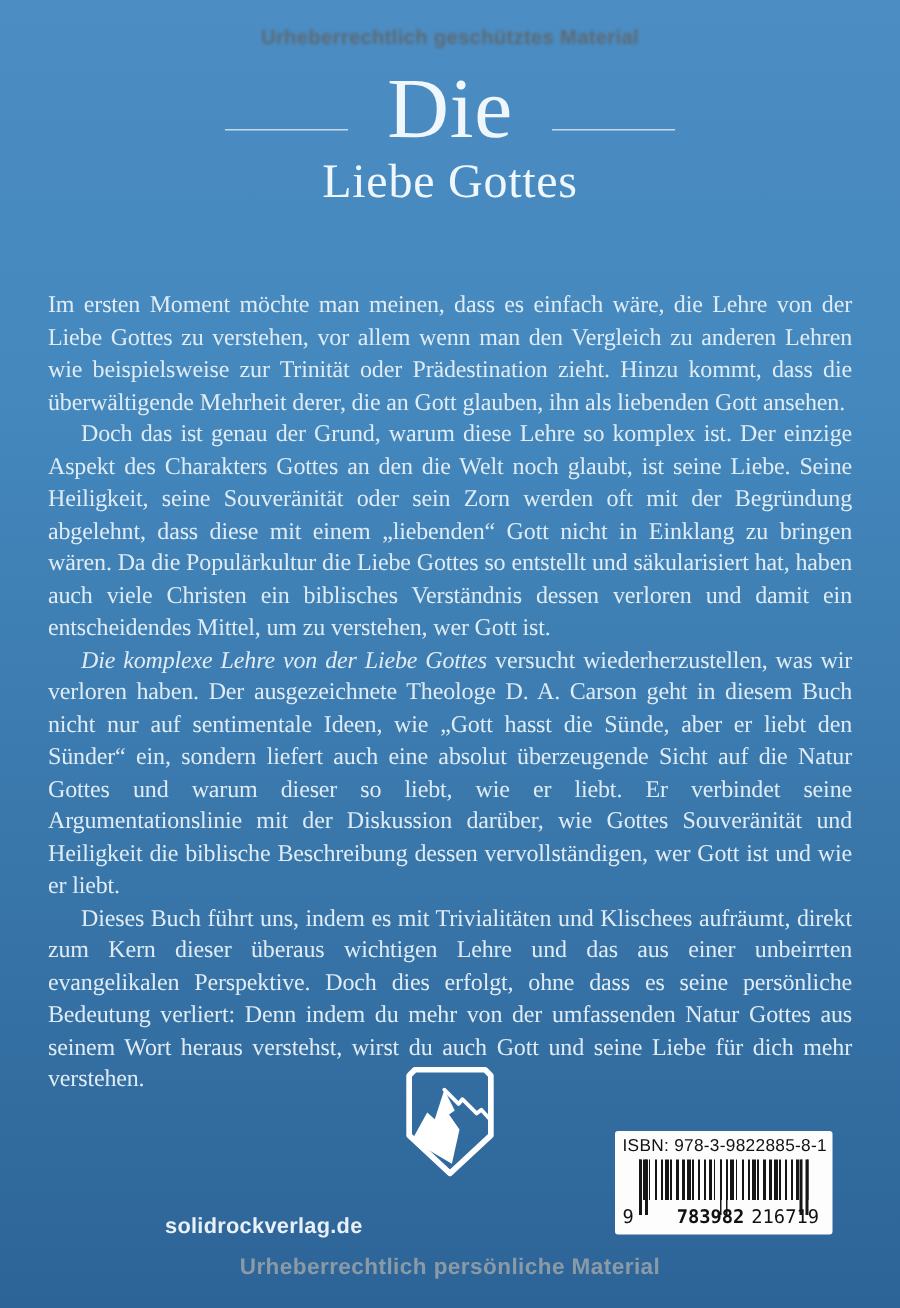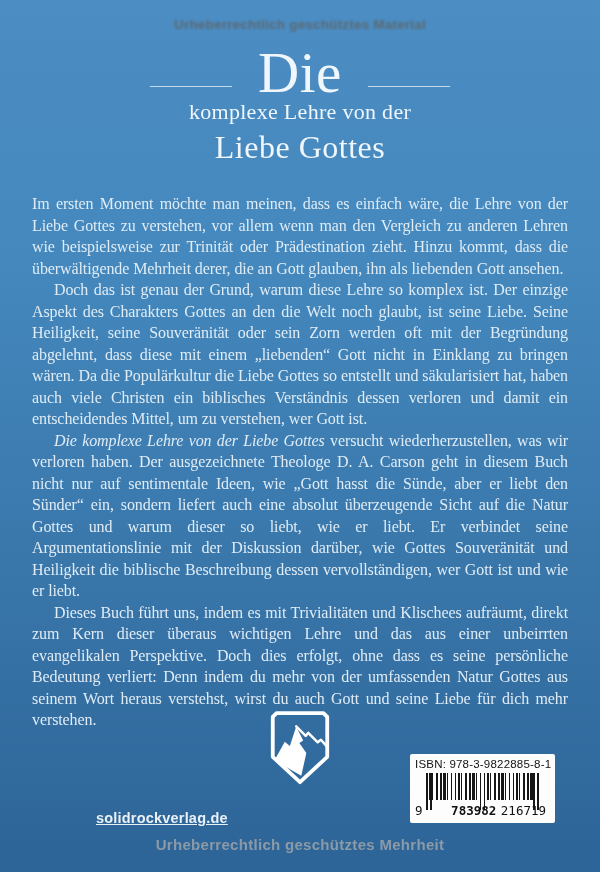--- a/index.html
+++ b/index.html
@@ -40,24 +40,24 @@
     font-size:16px; line-height:21.5px;
     letter-spacing:-.1px;
     text-align:justify;
   }
   .para { margin:0; }
   .para.indent { text-indent:22px; }
   .para em { font-style:italic;margin-top:19px; }
 
   
   .website {
-    position:absolute; left:96px; top:810px;
+    position:absolute; left:110px; top:810px;
     font-family:"Liberation Sans", sans-serif;
     font-weight:700; font-size:14.5px;
-    color:#e9f1f7; letter-spacing:.2px;text-decoration:underline;
+    color:#e9f1f7; letter-spacing:.2px;
   }
   .logo {
     position:absolute; left:0; right:0; top:710px;
     display:flex; flex-direction:column; align-items:center;
     color:var(--logo_white,#ffffff);
   }
   .logo svg { width:64px; height:76px; display:block; }
   .logo-text {
     margin-top:2px; text-align:center;
     font-family:"DejaVu Serif", serif;
@@ -105,21 +105,20 @@
 <div class="page">
 
   <div class="wm wm-top">Urheberrechtlich geschütztes Material</div>
 
   <header class="title">
     <div class="t1-row">
       <span class="rule"></span>
       <span class="t1">Die</span>
       <span class="rule"></span>
     </div>
-    <div class="t2">komplexe Lehre von der</div>
     <div class="t3">Liebe Gottes</div>
   </header>
 
   <main class="body" id="paragraphs">
       <p class="para">Im ersten Moment möchte man meinen, dass es einfach wäre, die Lehre von der Liebe Gottes zu verstehen, vor allem wenn man den Vergleich zu anderen Lehren wie beispielsweise zur Trinität oder Prädestination zieht. Hinzu kommt, dass die überwältigende Mehrheit derer, die an Gott glauben, ihn als liebenden Gott ansehen.</p>
       <p class="para indent">Doch das ist genau der Grund, warum diese Lehre so komplex ist. Der einzige Aspekt des Charakters Gottes an den die Welt noch glaubt, ist seine Liebe. Seine Heiligkeit, seine Souveränität oder sein Zorn werden oft mit der Begründung abgelehnt, dass diese mit einem „liebenden“ Gott nicht in Einklang zu bringen wären. Da die Populärkultur die Liebe Gottes so entstellt und säkularisiert hat, haben auch viele Christen ein biblisches Verständnis dessen verloren und damit ein entscheidendes Mittel, um zu verstehen, wer Gott ist.</p>
       <p class="para indent"><em>Die komplexe Lehre von der Liebe Gottes</em> versucht wiederherzustellen, was wir verloren haben. Der ausgezeichnete Theologe D. A. Carson geht in diesem Buch nicht nur auf sentimentale Ideen, wie „Gott hasst die Sünde, aber er liebt den Sünder“ ein, sondern liefert auch eine absolut überzeugende Sicht auf die Natur Gottes und warum dieser so liebt, wie er liebt. Er verbindet seine Argumentationslinie mit der Diskussion darüber, wie Gottes Souveränität und Heiligkeit die biblische Beschreibung dessen vervollständigen, wer Gott ist und wie er liebt.</p>
       <p class="para indent">Dieses Buch führt uns, indem es mit Trivialitäten und Klischees aufräumt, direkt zum Kern dieser überaus wichtigen Lehre und das aus einer unbeirrten evangelikalen Perspektive. Doch dies erfolgt, ohne dass es seine persönliche Bedeutung verliert: Denn indem du mehr von der umfassenden Natur Gottes aus seinem Wort heraus verstehst, wirst du auch Gott und seine Liebe für dich mehr verstehen.</p>
     </main>
 
@@ -146,15 +145,15 @@
         <div class="guard g6"></div>
         <div class="isbn-digits">
           <span class="d-left">9</span>
           <span class="d-mid">783982</span>
           <span class="d-right">216719</span>
         </div>
       </div>
     </div>
   </footer>
 
-  <div class="wm wm-bottom">Urheberrechtlich geschütztes Mehrheit</div>
+  <div class="wm wm-bottom">Urheberrechtlich persönliche Material</div>
 
 </div>
 
 </body></html>

